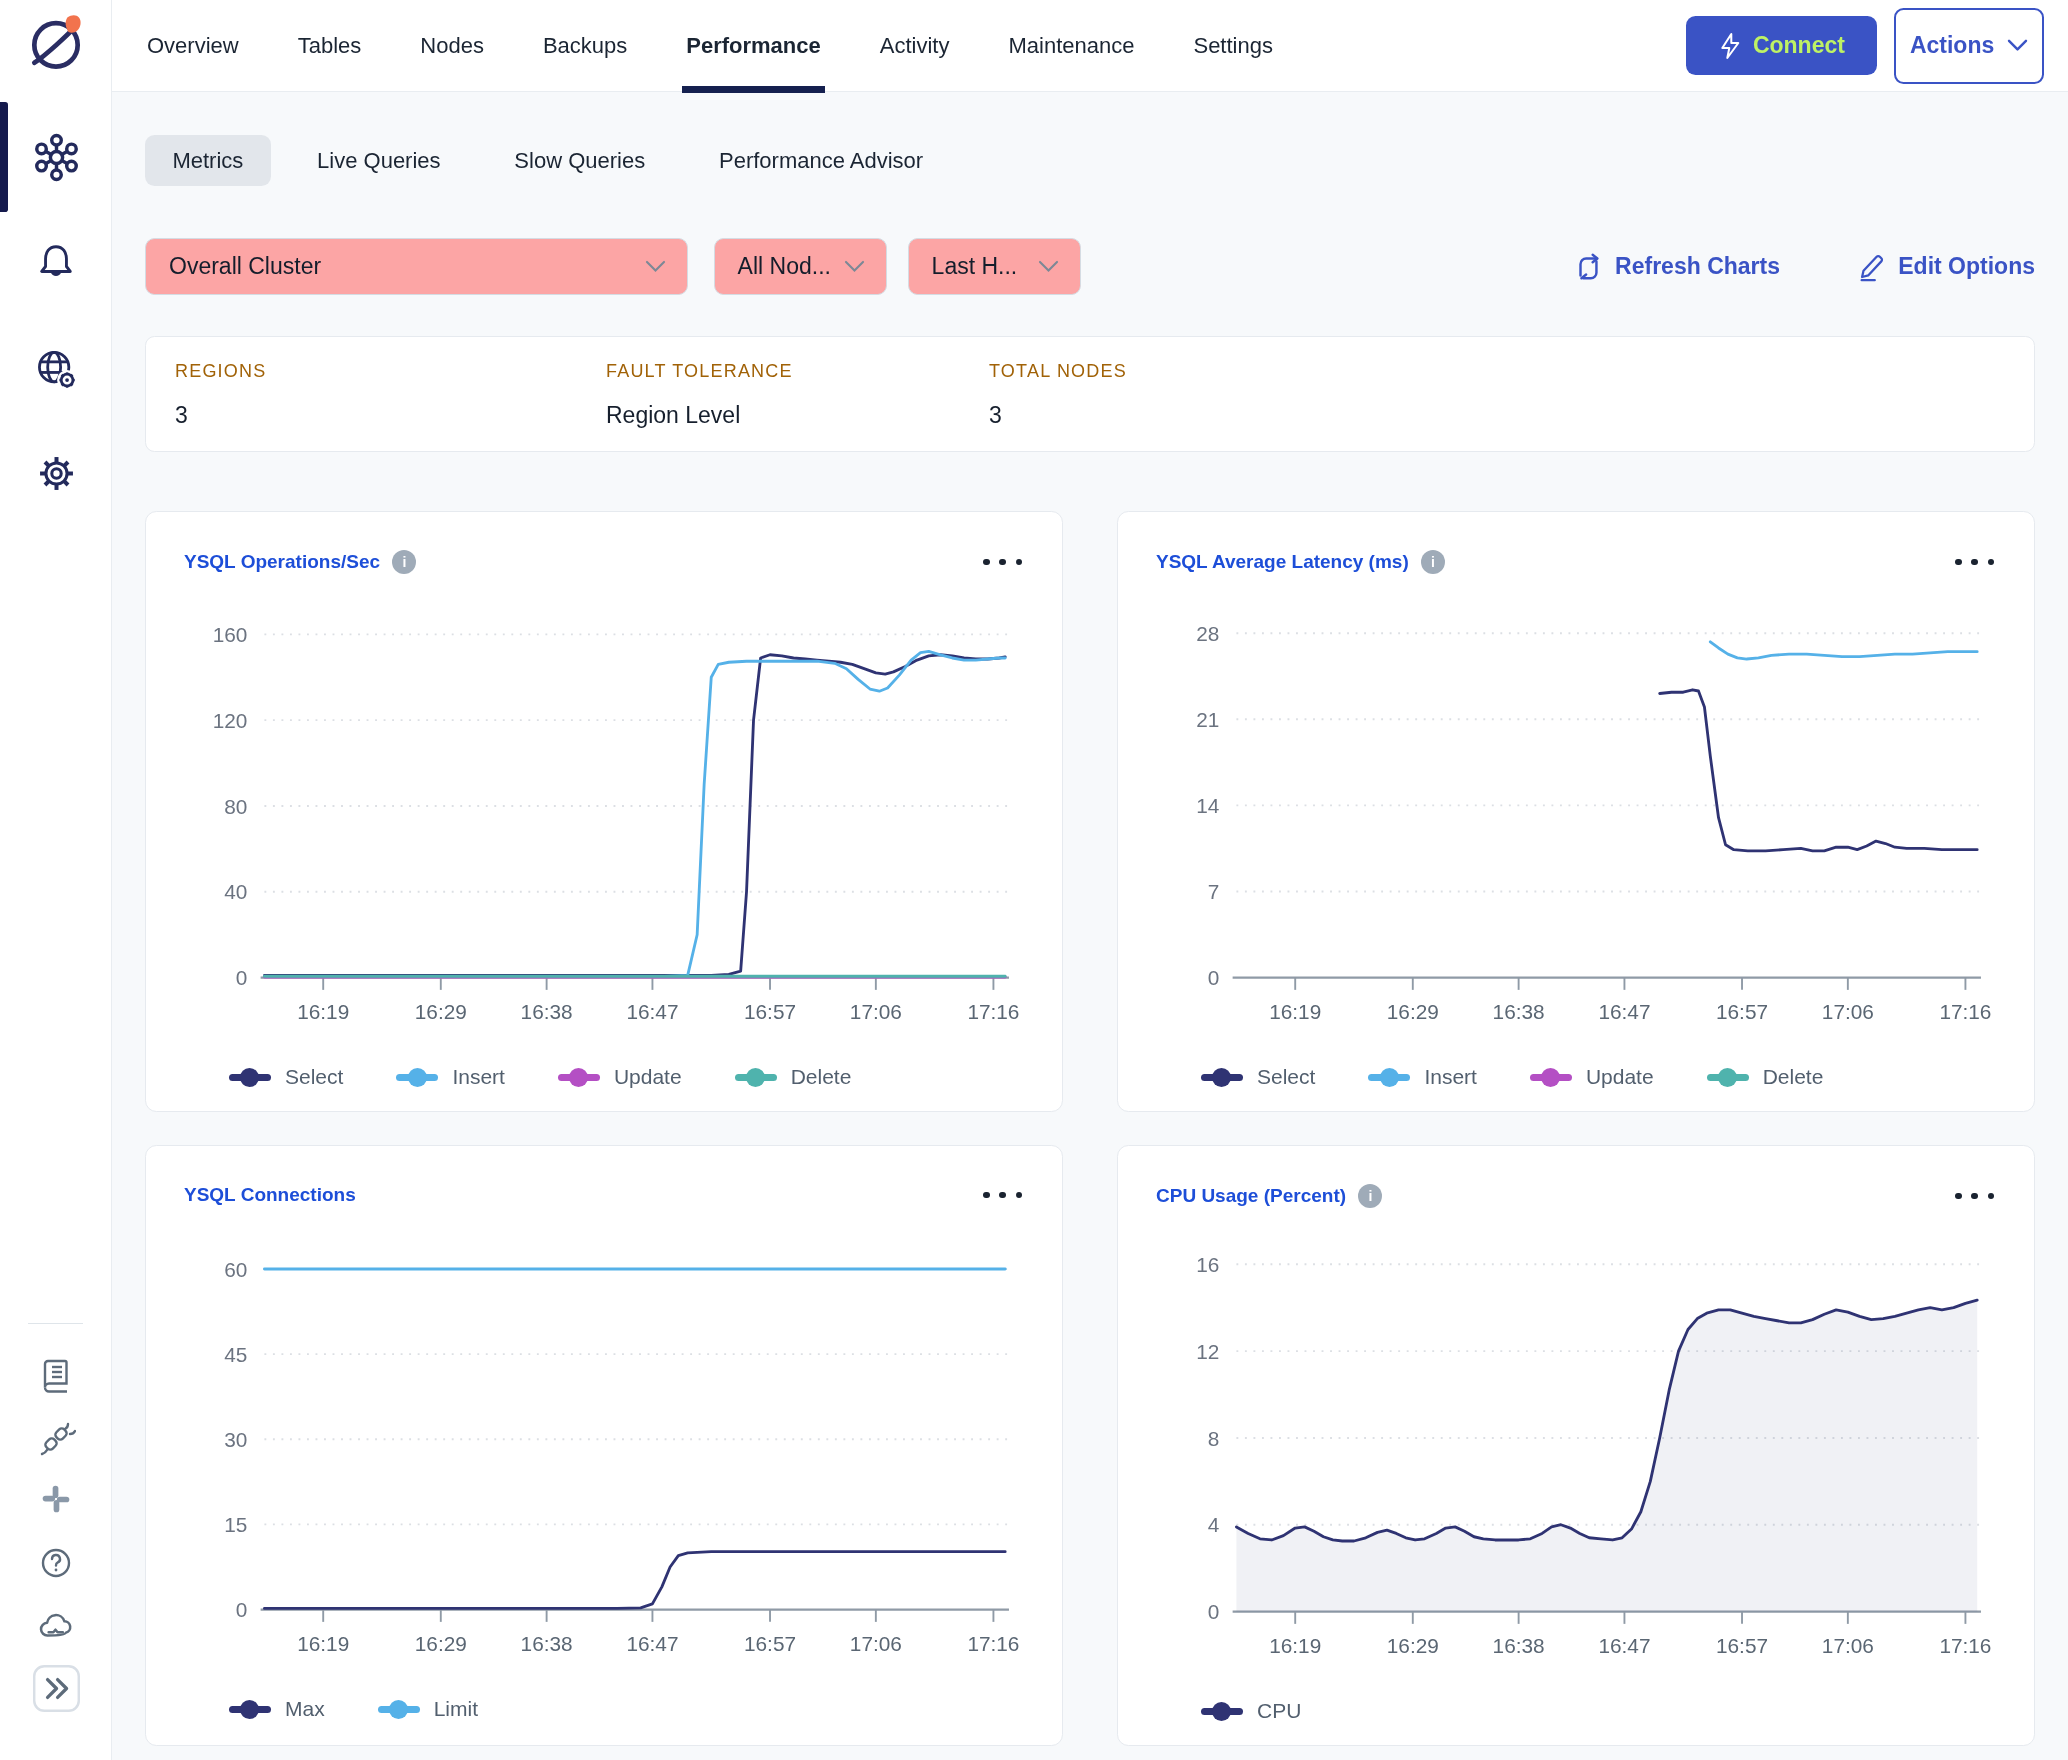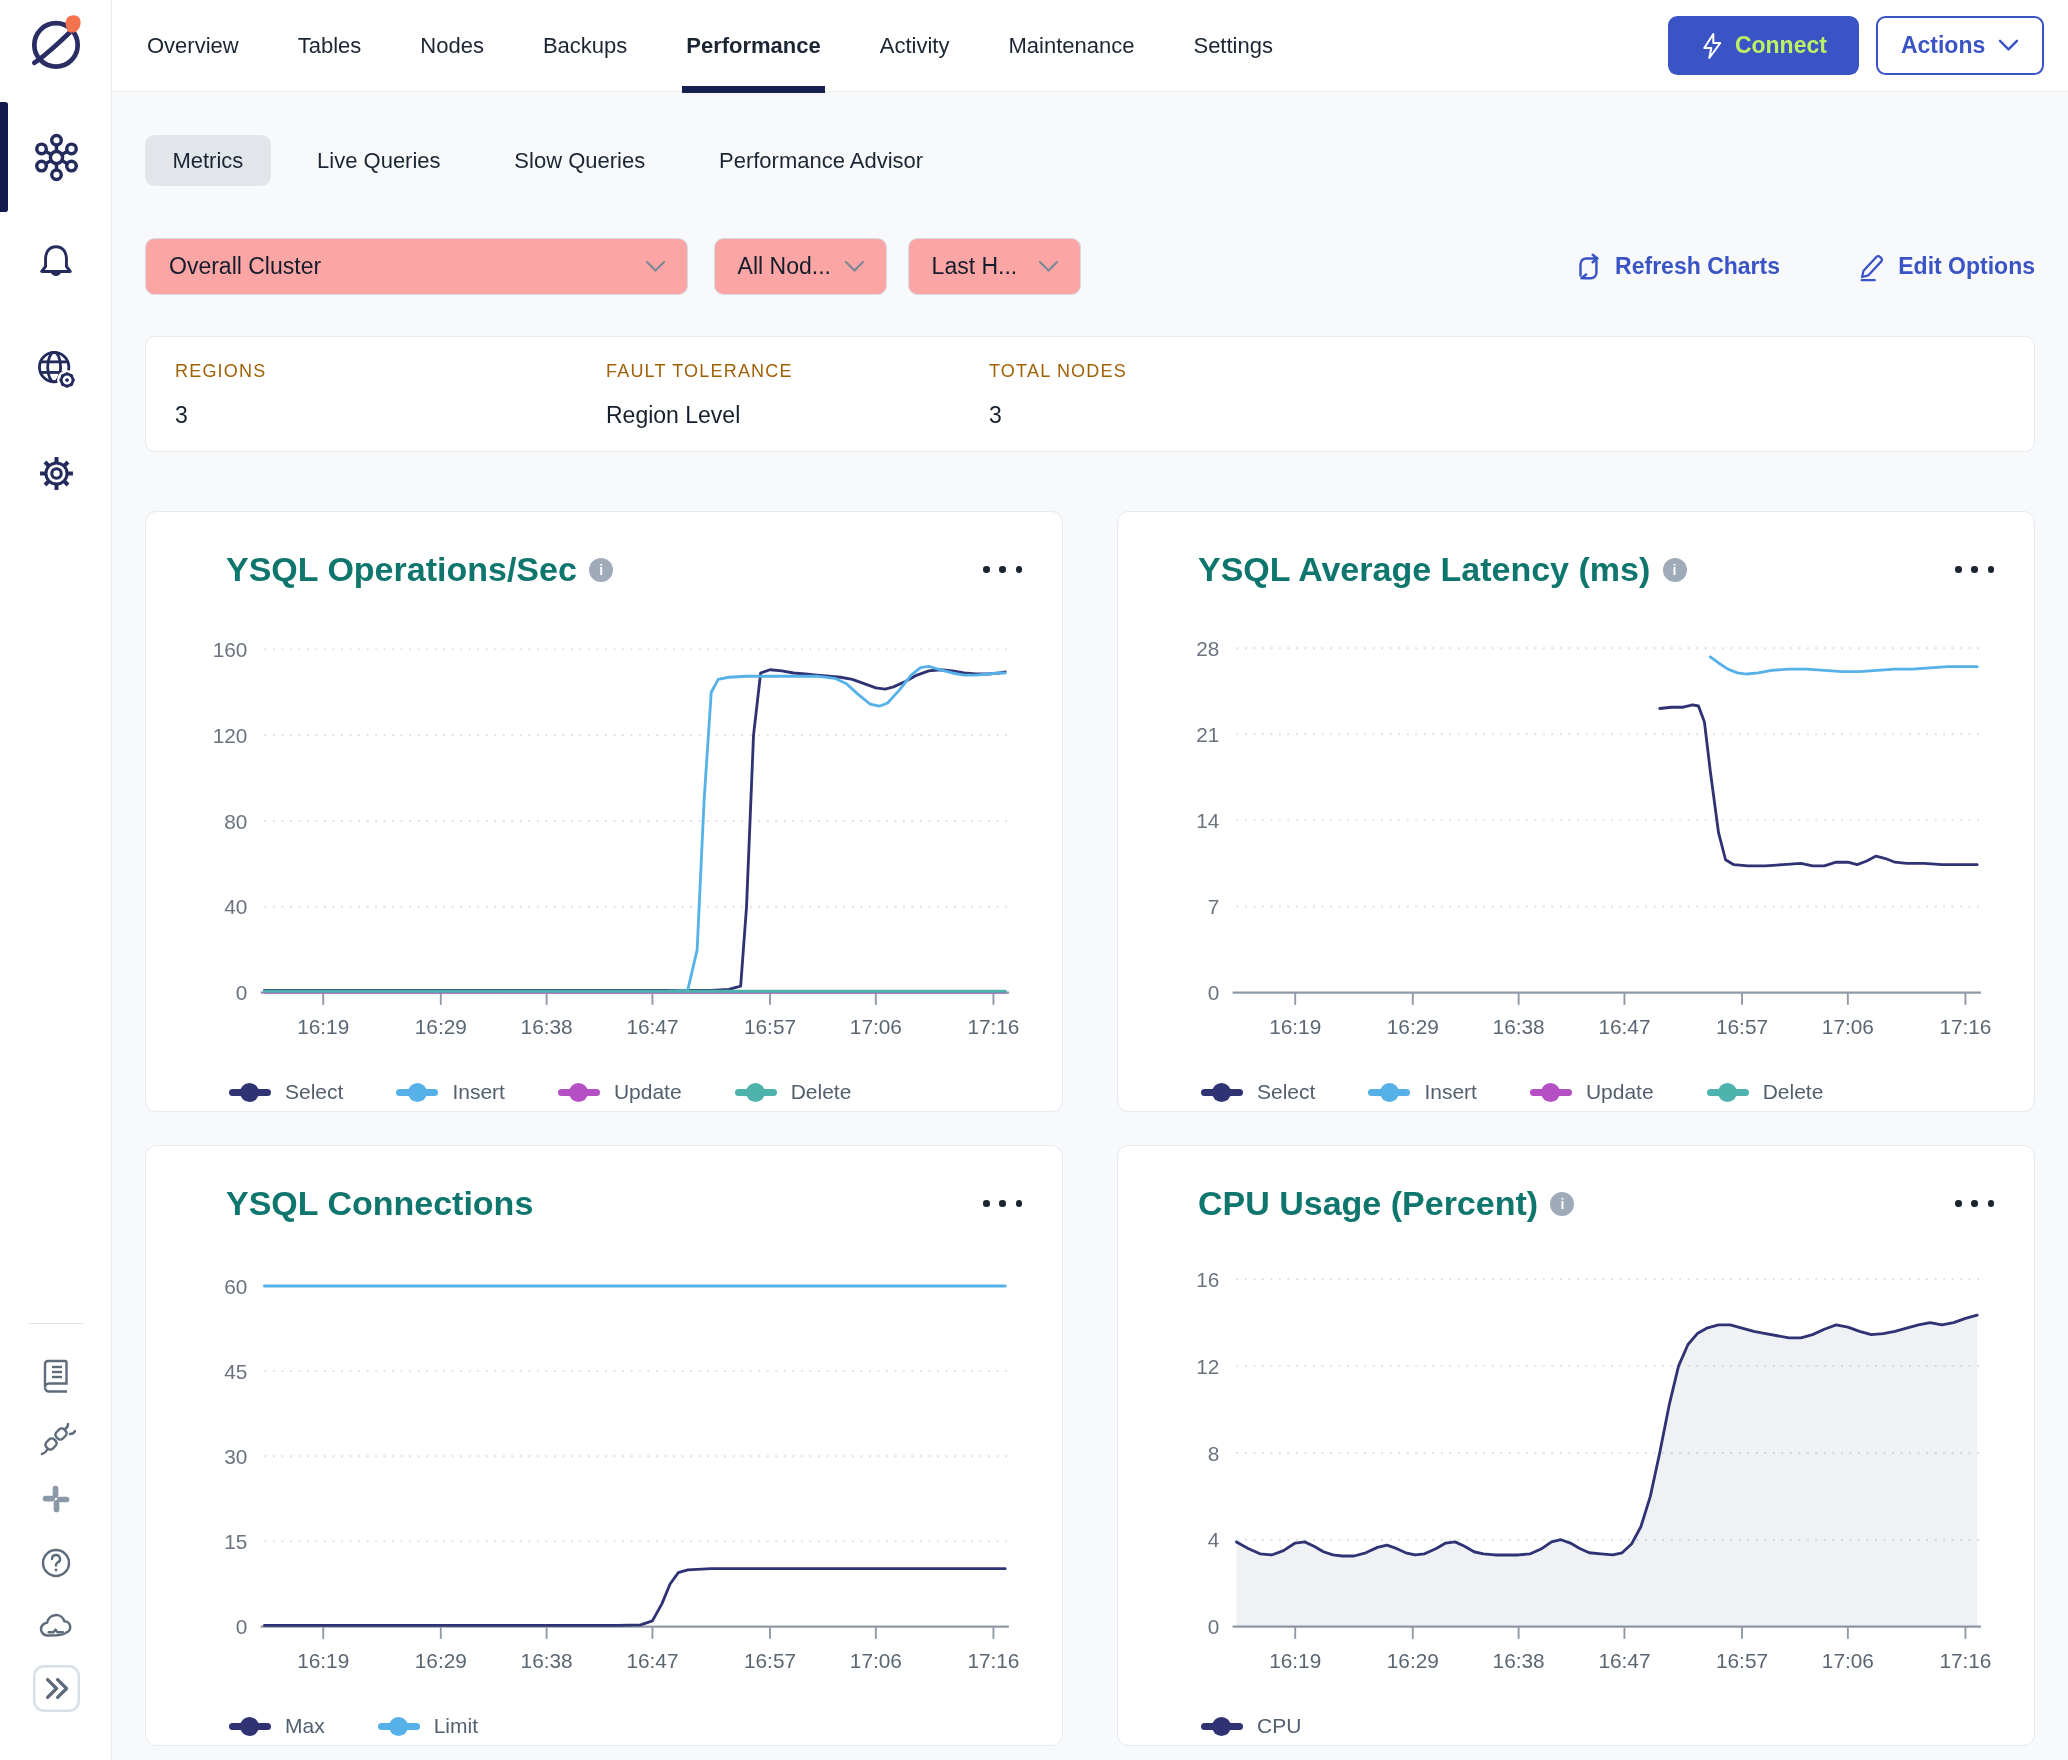--- a/index.html
+++ b/index.html
@@ -13,21 +13,21 @@
   .side-divider { position:absolute; left:28px; top:1323px; width:55px; height:0; border-top:1.9px solid #dfe5ea; }
 
   
   .header { position:absolute; left:112px; top:0; width:1957px; height:92px; background:#fff; border-bottom:1.9px solid #e9edf1; display:flex; align-items:center; padding:0 24.6px 0 35px; }
   .tabs { display:flex; gap:59px; height:100%; align-items:center; }
   .tab { font-size:22px; color:#1b2533; height:100%; display:flex; align-items:center; position:relative; cursor:pointer; white-space:nowrap; }
   .tab.active { font-weight:700; }
   .tab.active::after { content:""; position:absolute; left:-3.8px; right:-3.8px; bottom:-1.9px; height:6.6px; background:#15204f; }
   .header-actions { margin-left:auto; display:flex; gap:17px; align-items:center; }
   .btn-connect { display:flex; align-items:center; gap:10.4px; background:#3a53c5; color:#bef264; font-size:23px; font-weight:700; border:none; border-radius:9.5px; height:59px; padding:0 32px; cursor:pointer; font-family:inherit; }
-  .btn-actions { display:flex; align-items:center; gap:13.2px; background:#fff; color:#3a53c5; font-size:23px; font-weight:700; border:2.4px solid #3a53c5; border-radius:9.5px; height:59px; padding:0 23px; cursor:pointer; font-family:inherit; }
+  .btn-actions { display:flex; align-items:center; gap:13.2px; background:#fff; color:#3a53c5; font-size:23px; font-weight:700; border:2.4px solid #3a53c5; border-radius:9.5px; height:76px; padding:0 14px; cursor:pointer; font-family:inherit; }
 
   
   .subtabs { position:absolute; left:145px; top:135px; display:flex; gap:19px; align-items:center; }
   .subtab { font-size:22px; color:#1b2533; padding:0 27.4px; height:51px; display:flex; align-items:center; border-radius:9.5px; cursor:pointer; white-space:nowrap; }
   .subtab.active { background:#e2e6eb; }
 
   
   .filter-row { position:absolute; left:145px; top:238px; width:1890px; display:flex; align-items:center; }
   .select { height:57px; background:#fca5a5; border:1.9px solid #d5dce3; border-radius:9.5px; display:flex; align-items:center; justify-content:space-between; padding:0 21px 0 23px; font-size:23px; color:#141d2b; cursor:pointer; white-space:nowrap; }
   .sel-cluster { width:543px; margin-right:25.6px; }
@@ -39,21 +39,21 @@
   
   .stats-card { position:absolute; left:145px; top:336px; width:1890px; height:116px; background:#fff; border:1.9px solid #e6eaef; border-radius:9.5px; display:flex; padding:24px 0 0 29px; }
   .stat { display:flex; flex-direction:column; }
   .stat-label { font-size:18px; letter-spacing:1.2px; color:#a16207; margin-bottom:20px; }
   .stat-value { font-size:23px; color:#161f2d; }
 
   
   .charts { position:absolute; left:145px; top:511px; display:grid; grid-template-columns:918px 918px; grid-auto-rows:601px; column-gap:54px; row-gap:33px; }
   .card { background:#fff; border:1.9px solid #e6eaef; border-radius:11.4px; padding:38px 38px 0 38px; overflow:hidden; }
   .card-head { display:flex; align-items:center; }
-  .card-title { font-size:34px; font-weight:700; color:#0f766e;margin-left:42px; }
+  .card-title { font-size:19px; font-weight:700; color:#1d4ed8; }
   .info-icon { width:24px; height:24px; border-radius:50%; background:#9fabb8; color:#fff; font-size:14px; font-weight:700; display:flex; align-items:center; justify-content:center; margin-left:12.3px; }
   .dots { margin-left:auto; display:flex; gap:9.5px; cursor:pointer; padding:5.7px 1.9px; }
   .dots span { width:6.6px; height:6.6px; border-radius:50%; background:#1a2330; }
   .chart-svg { display:block; width:842px; height:478px; margin-top:7.6px; }
   .legend { display:flex; gap:53px; margin:5.7px 0 0 45px; align-items:center; }
   .legend-item { display:flex; align-items:center; gap:14px; }
   .lg-mark { width:42px; height:6.6px; border-radius:3.8px; position:relative; }
   .lg-mark::after { content:""; position:absolute; left:11.4px; top:-6.2px; width:19px; height:19px; border-radius:50%; background:inherit; }
   .lg-label { font-size:21px; color:#525f6e; }
 

